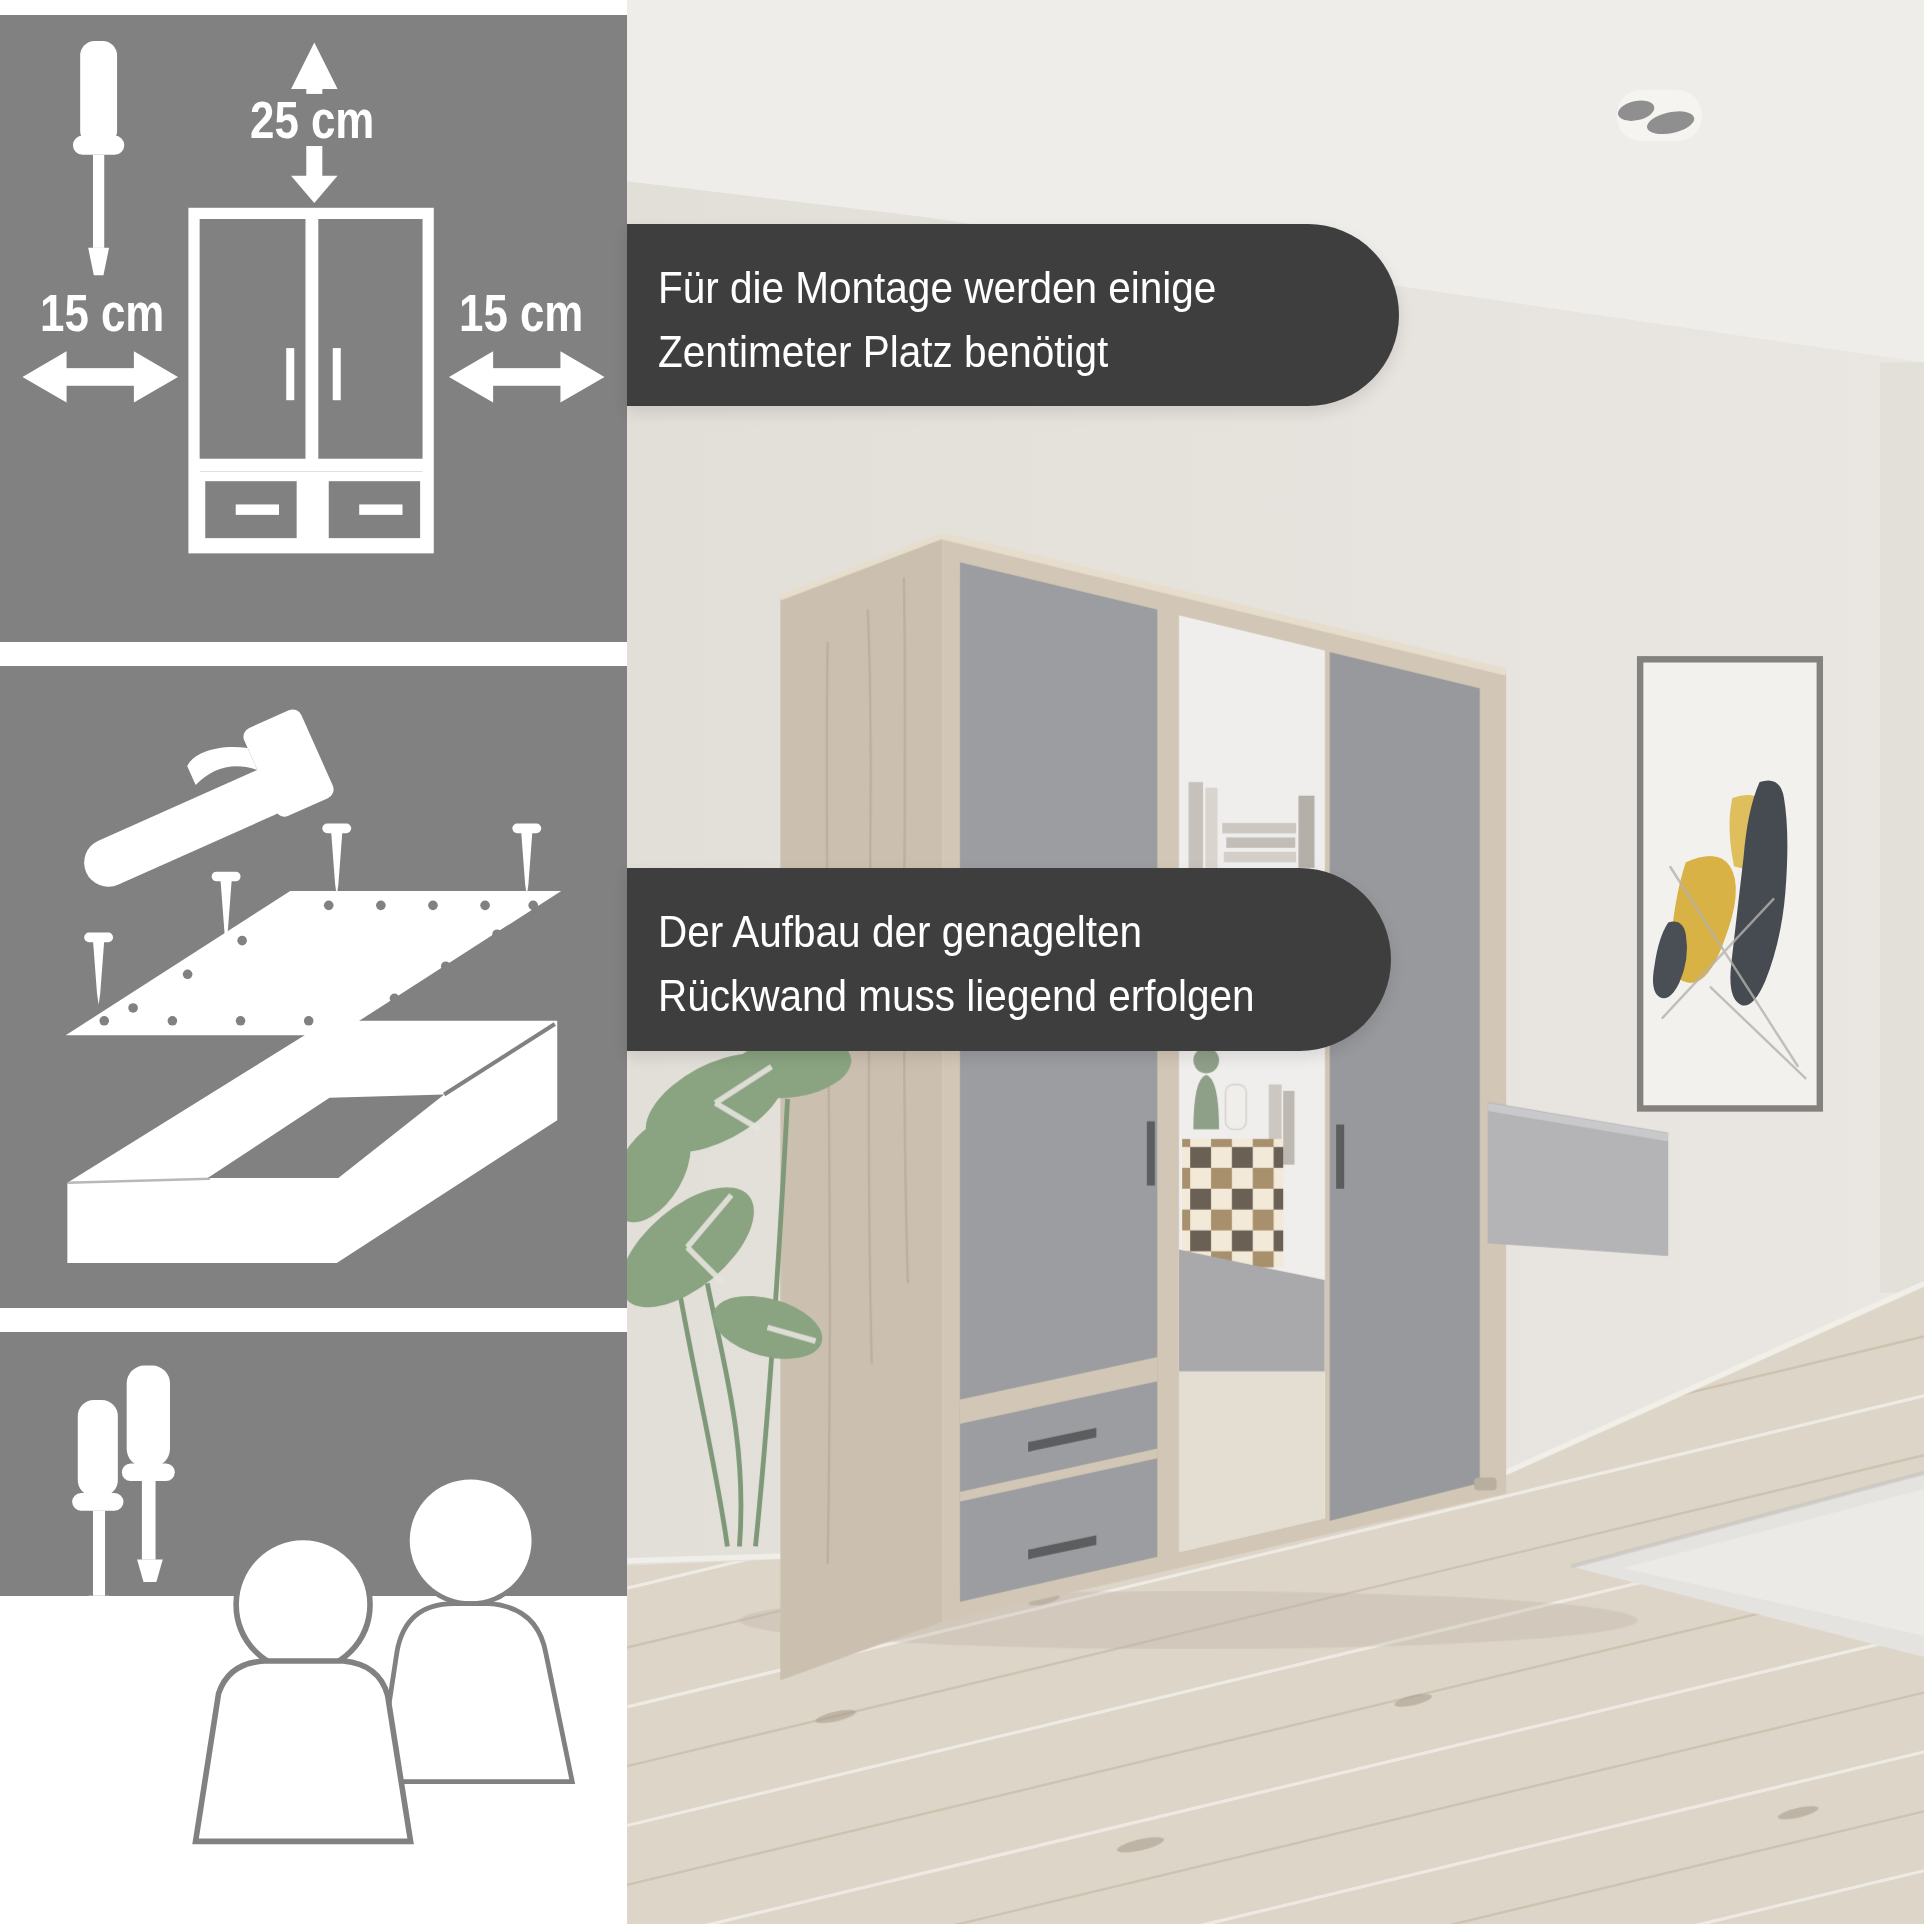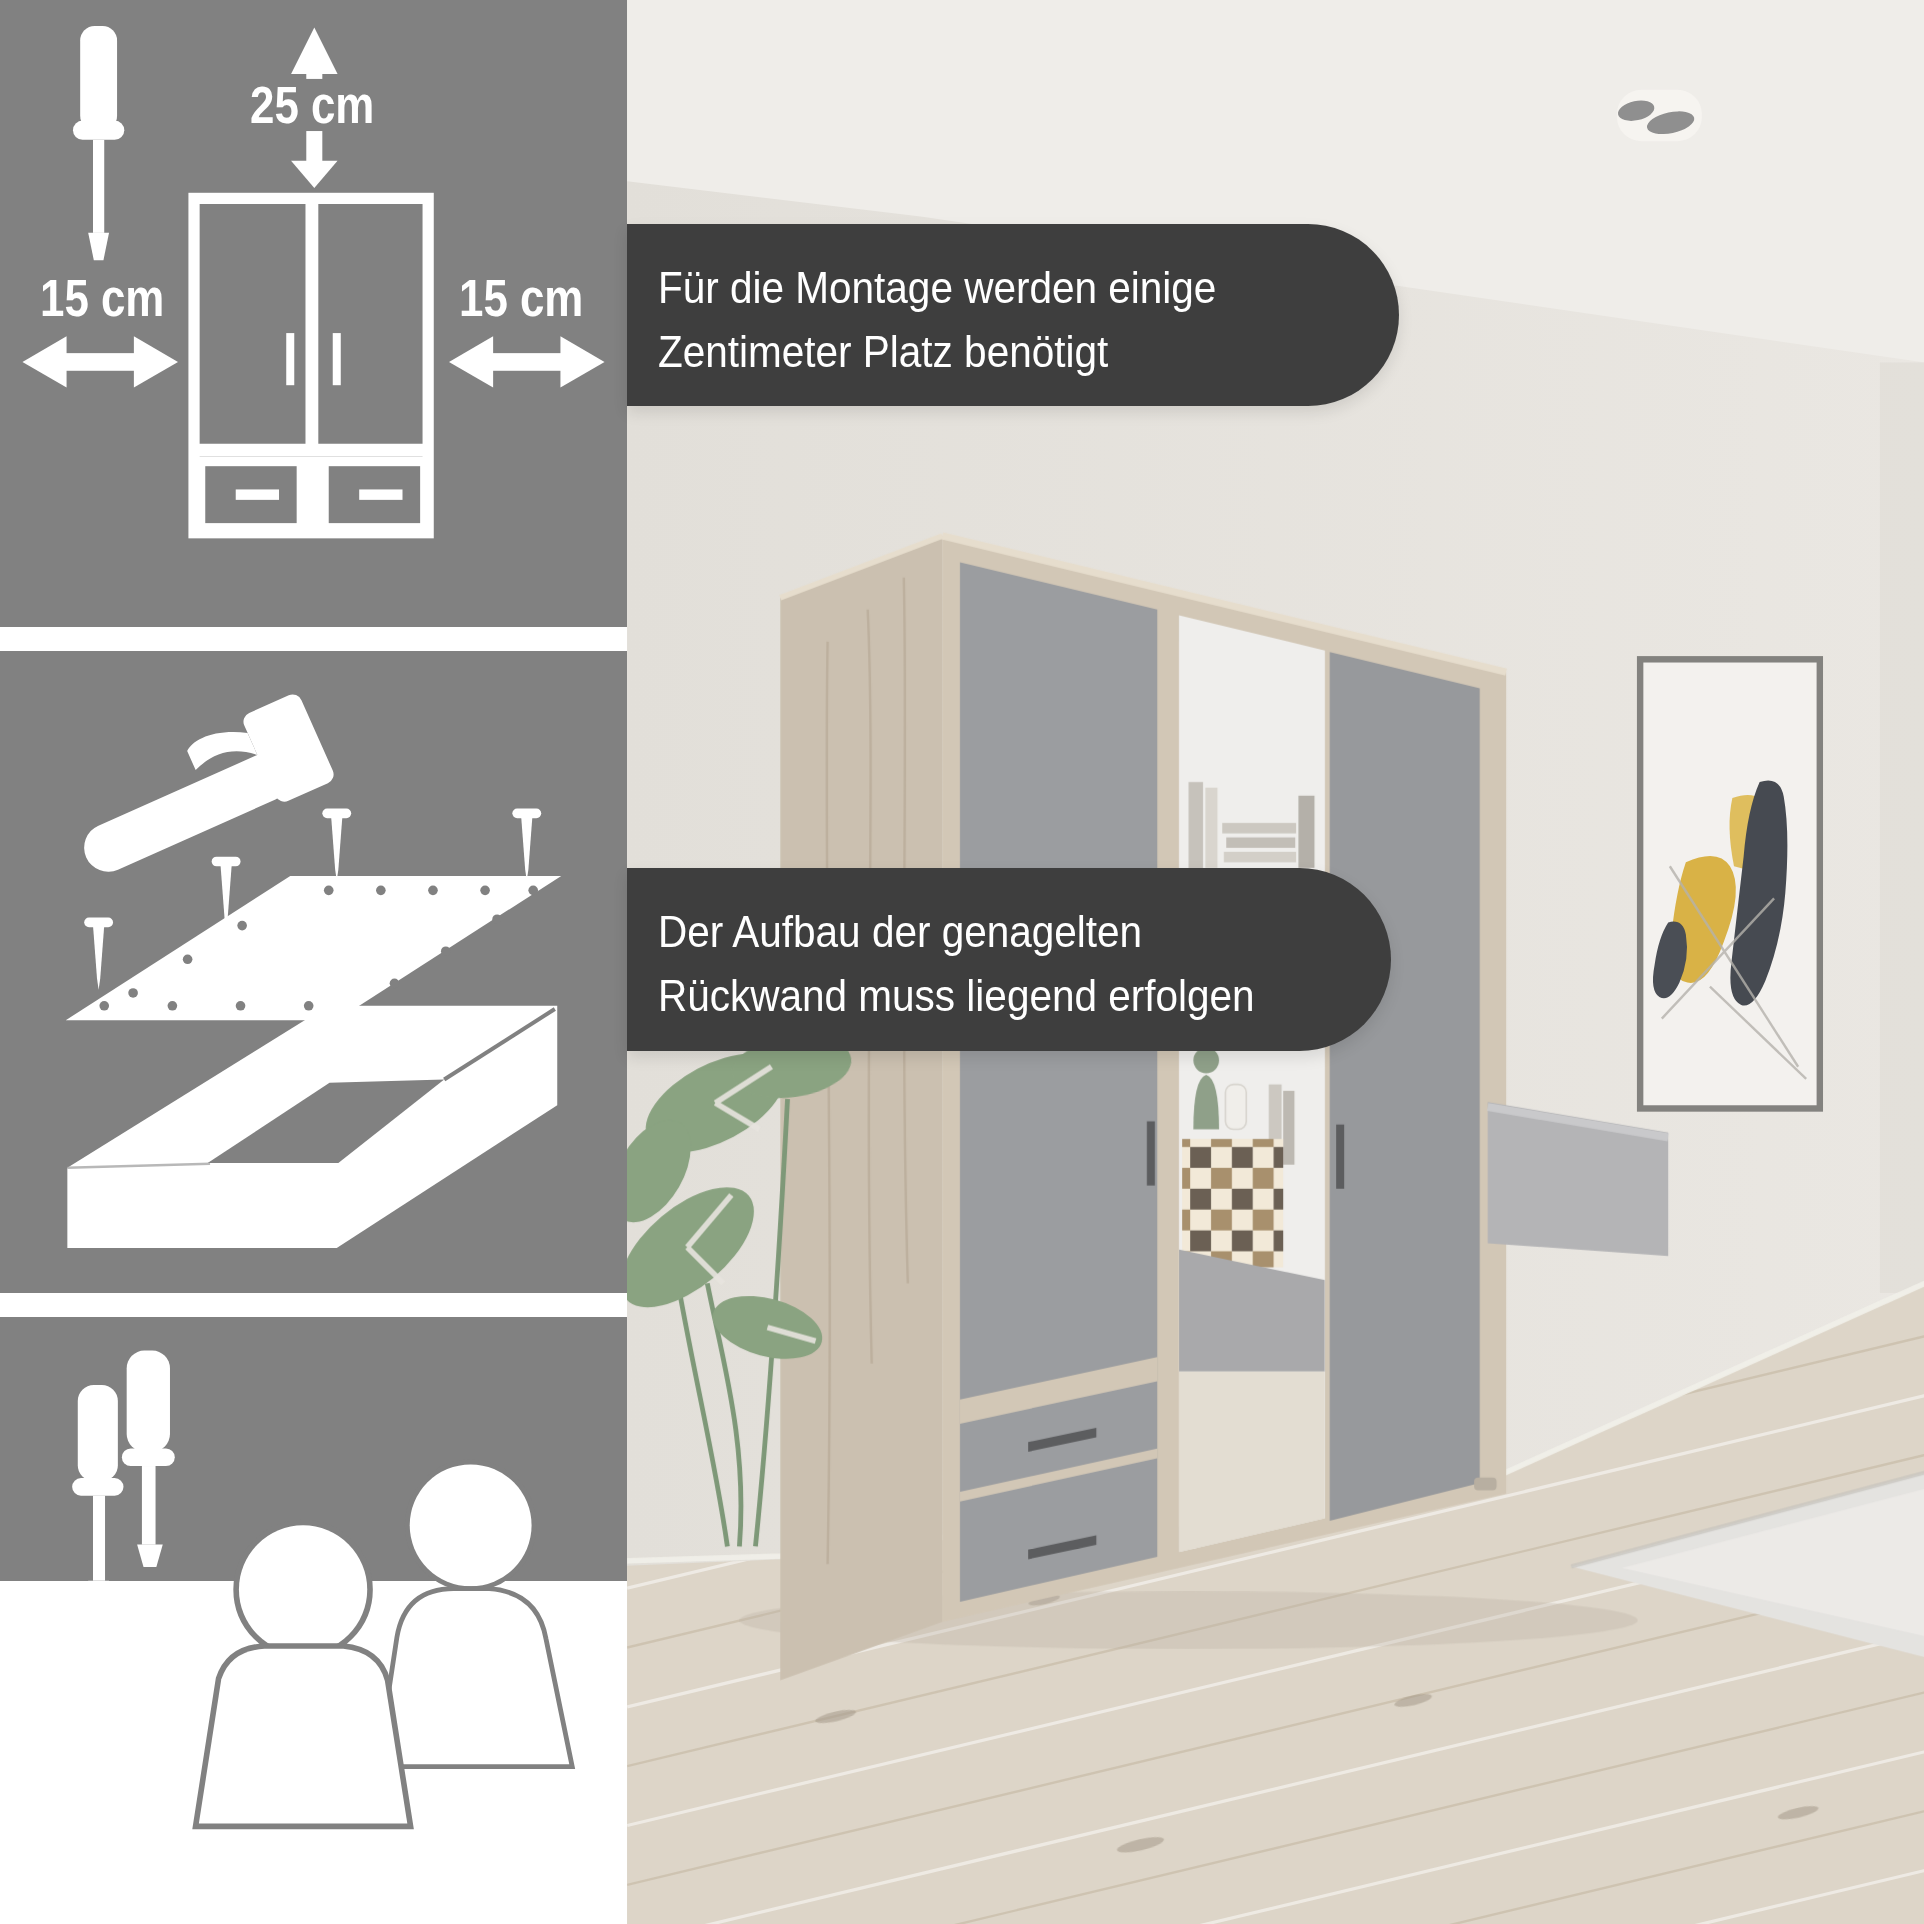--- a/index.html
+++ b/index.html
@@ -1,21 +1,21 @@
 <!DOCTYPE html>
 <html style="font-size:13px"><head>
 <meta charset="utf-8">
 <style>
   html,body{margin:0;padding:0;background:#ffffff;}
   body{width:1925px;height:1925px;position:relative;overflow:hidden;
        font-family:"Liberation Sans",sans-serif;}
   .stage{position:absolute;inset:0;}
 
   
-  .sidebar{position:absolute;left:0;top:0;width:627px;height:1581px;background:#818181;}
+  .sidebar{position:absolute;left:0;top:15px;width:627px;height:1581px;background:#818181;}
   .sidebar svg{position:absolute;left:0;top:0;}
   .divider{position:absolute;left:0;width:627px;height:24px;background:#ffffff;}
   #divider-1{top:627px;}
   #divider-2{top:1293px;}
   .sb-label{position:absolute;color:#ffffff;font-weight:700;font-size:51px;line-height:1;
             white-space:nowrap;transform:scaleX(.86);transform-origin:left top;}
   #lbl-top{left:250px;top:80px;}
   #lbl-left{left:40px;top:273px;}
   #lbl-right{left:459px;top:273px;}
   #lbl-count{left:66px;top:1625px;font-size:218px;}

